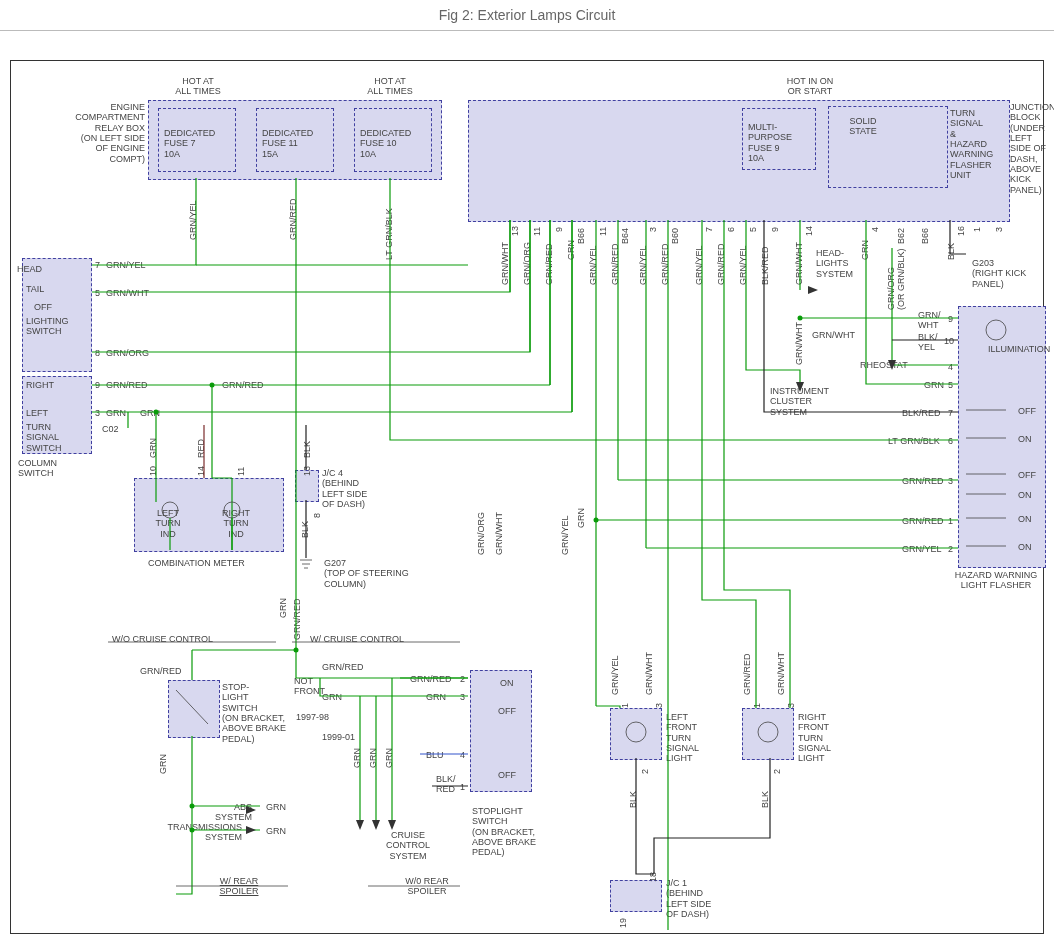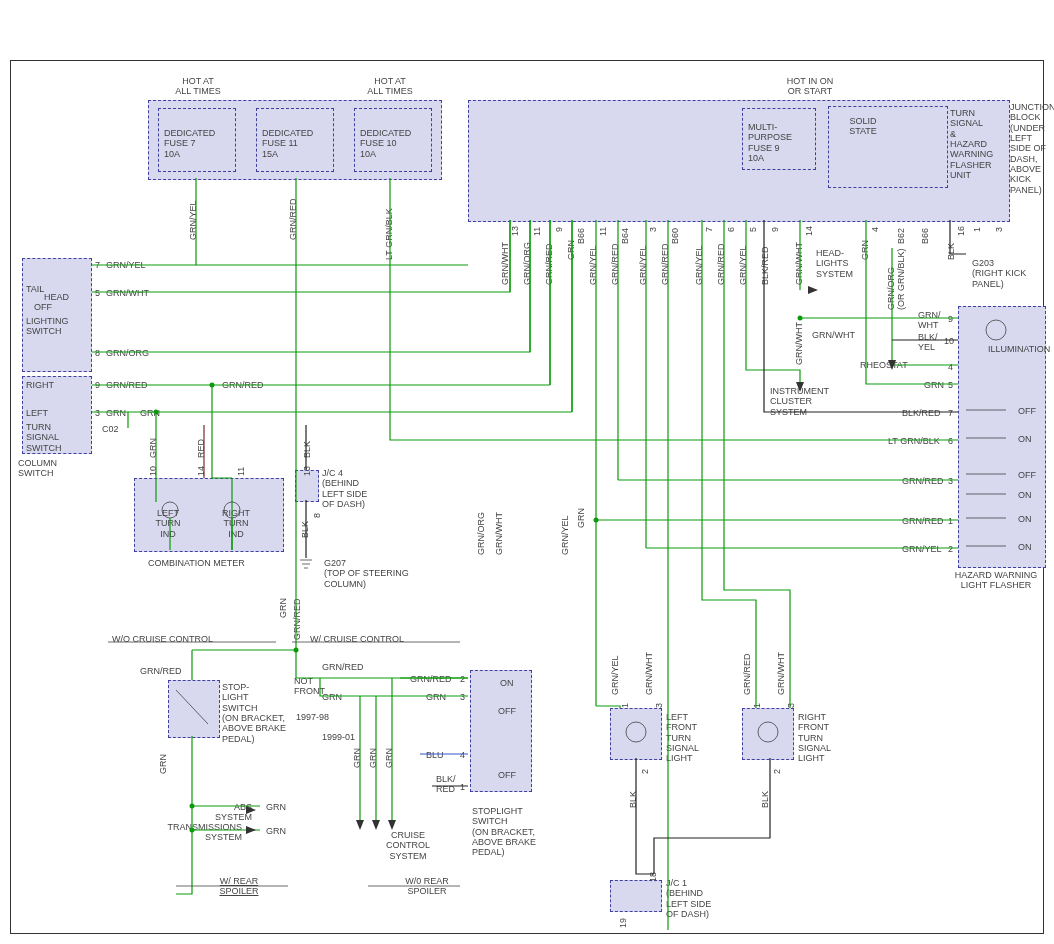--- a/index.html
+++ b/index.html
@@ -18,20 +18,21 @@
   .wire-red { stroke:#7a2a2a; stroke-width:1.2; fill:none; }
   .wire-blu { stroke:#3355cc; stroke-width:1.2; fill:none; }
   .thin { stroke:#444; stroke-width:0.8; fill:none; }
   .dot { fill:#0a9b0a; }
   .arrow { fill:#333; }
 </style>
 </head>
 <body>
 
 <div class="page">
+  <div class="title-bar">Fig 2: Exterior Lamps Circuit</div>
 
   <div class="canvas">
     <div class="frame"></div>
 
     <div class="box" style="left:148px;top:70px;width:292px;height:78px;"></div>
     <div class="box" style="left:158px;top:78px;width:76px;height:62px;"></div>
     <div class="box" style="left:256px;top:78px;width:76px;height:62px;"></div>
     <div class="box" style="left:354px;top:78px;width:76px;height:62px;"></div>
 
     <div class="box" style="left:468px;top:70px;width:540px;height:120px;"></div>
@@ -50,20 +51,26 @@
 
     <div class="box" style="left:470px;top:640px;width:60px;height:120px;"></div>
 
     <div class="box" style="left:958px;top:276px;width:86px;height:260px;"></div>
 
     <div class="box" style="left:610px;top:678px;width:50px;height:50px;"></div>
     <div class="box" style="left:742px;top:678px;width:50px;height:50px;"></div>
 
     <div class="box" style="left:610px;top:850px;width:50px;height:30px;"></div>
 
+    <div class="label right" style="left:50px;top:72px;width:95px;">ENGINE
+COMPARTMENT
+RELAY BOX
+(ON LEFT SIDE
+OF ENGINE
+COMPT)</div>
     <div class="label" style="left:164px;top:98px;">DEDICATED
 FUSE 7
 10A</div>
     <div class="label" style="left:262px;top:98px;">DEDICATED
 FUSE 11
 15A</div>
     <div class="label" style="left:360px;top:98px;">DEDICATED
 FUSE 10
 10A</div>
 
@@ -132,21 +139,21 @@
     <div class="label vtext" style="left:748px;top:192px;height:10px;">5</div>
     <div class="label vtext" style="left:770px;top:192px;height:10px;">9</div>
     <div class="label vtext" style="left:804px;top:192px;height:14px;">14</div>
     <div class="label vtext" style="left:870px;top:192px;height:10px;">4</div>
     <div class="label vtext" style="left:896px;top:192px;height:22px;">B62</div>
     <div class="label vtext" style="left:956px;top:192px;height:14px;">16</div>
     <div class="label vtext" style="left:972px;top:192px;height:10px;">1</div>
     <div class="label vtext" style="left:994px;top:192px;height:10px;">3</div>
     <div class="label vtext" style="left:920px;top:192px;height:22px;">B66</div>
 
-    <div class="label" style="left:44px;top:234px;margin-top:28px;">HEAD</div>
+    <div class="label" style="left:17px;top:234px;">HEAD</div>
     <div class="label" style="left:26px;top:254px;">TAIL</div>
     <div class="label" style="left:34px;top:272px;">OFF</div>
     <div class="label" style="left:26px;top:286px;">LIGHTING
 SWITCH</div>
     <div class="label" style="left:26px;top:350px;">RIGHT</div>
     <div class="label" style="left:26px;top:378px;">LEFT</div>
     <div class="label" style="left:26px;top:392px;">TURN
 SIGNAL
 SWITCH</div>
     <div class="label" style="left:18px;top:428px;">COLUMN

